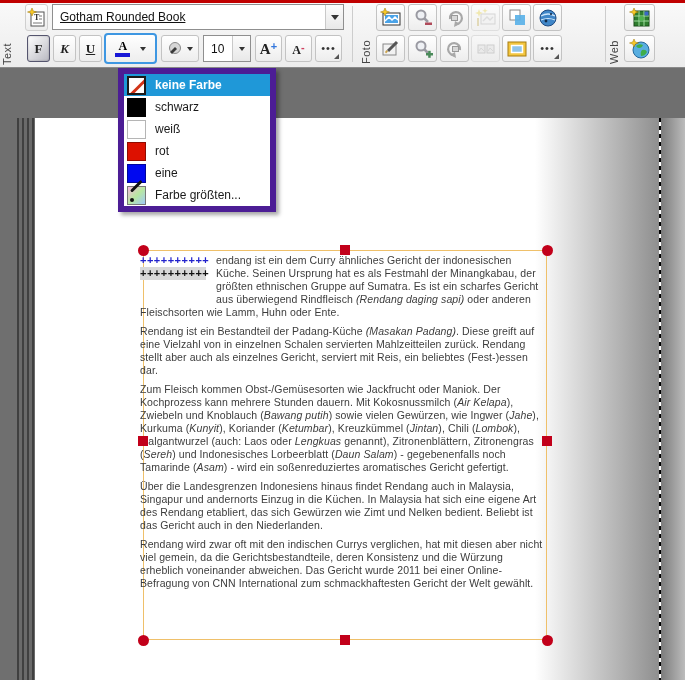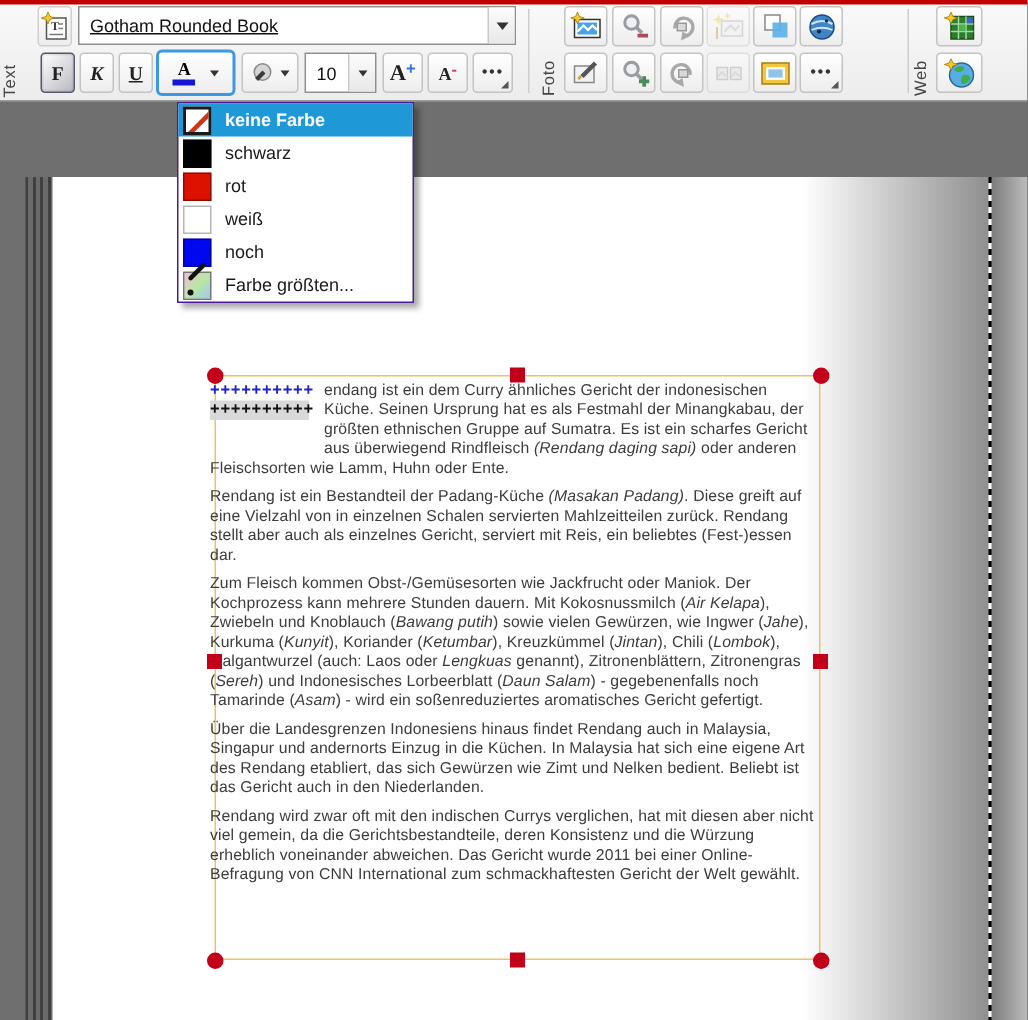--- a/index.html
+++ b/index.html
@@ -56,21 +56,21 @@
   .frame-text i{font-style:italic;}
   .dropblock{float:left;width:71px;height:52px;margin-right:5px;}
   .plusrow{display:block;font-weight:bold;font-size:11px;line-height:13px;letter-spacing:.5px;}
   .plusrow.blue{color:#2222cc;}
   .plusrow.sel{color:#111;background:#d9d9d9;width:66px;}
   .handle{position:absolute;background:#c2001a;z-index:5;}
   .handle.circ{width:11px;height:11px;border-radius:50%;}
   .handle.sq{width:10px;height:10px;}
   
   .color-menu{position:absolute;left:118px;top:68px;width:158px;background:#fff;
-    border:1px solid #4c1d95;box-shadow:3px 3px 4px rgba(0,0,0,.35);z-index:20;box-sizing:border-box;}
+    border:6px solid #4c1d95;box-shadow:3px 3px 4px rgba(0,0,0,.35);z-index:20;box-sizing:border-box;}
   .menu-item{height:22px;display:flex;align-items:center;font-size:12px;color:#1a1a1a;cursor:pointer;}
   .menu-item.selected{background:#1f98d8;color:#fff;font-weight:bold;}
   .swatch{width:19px;height:19px;margin:0 9px 0 3px;box-sizing:border-box;border:1px solid rgba(0,0,0,.35);flex:0 0 auto;}
   .sw-none{background:#fff;border:2px solid #1a1a1a;position:relative;overflow:hidden;}
   .sw-none::after{content:"";position:absolute;left:-3px;top:7px;width:26px;height:3px;background:#d13318;transform:rotate(-45deg);}
   .sw-black{background:#000000;}
   .sw-white{background:#ffffff;border-color:#b5b5b5;}
   .sw-red{background:#dd1100;}
   .sw-blue{background:#0008f0;}
   .sw-green{background:#229a4c;}
@@ -334,28 +334,28 @@
 <div class="color-menu">
   <div class="menu-item selected">
     <span class="swatch sw-none"></span>
     <span>keine Farbe</span>
   </div>
   <div class="menu-item">
     <span class="swatch sw-black"></span>
     <span>schwarz</span>
   </div>
   <div class="menu-item">
+    <span class="swatch sw-white"></span>
+    <span>weiß</span>
+  </div>
+  <div class="menu-item">
     <span class="swatch sw-red"></span>
     <span>rot</span>
   </div>
   <div class="menu-item">
-    <span class="swatch sw-white"></span>
-    <span>weiß</span>
-  </div>
-  <div class="menu-item">
     <span class="swatch sw-blue"></span>
-    <span>noch</span>
+    <span>eine</span>
   </div>
   <div class="menu-item">
     <span class="swatch sw-picker"></span>
     <span>Farbe größten...</span>
   </div>
 </div>
 
 </body></html>

